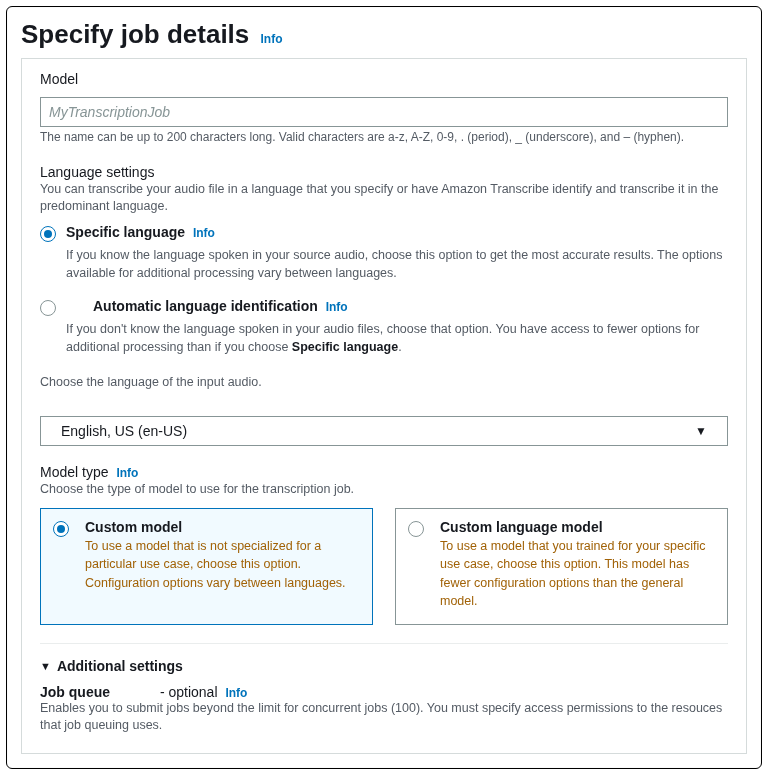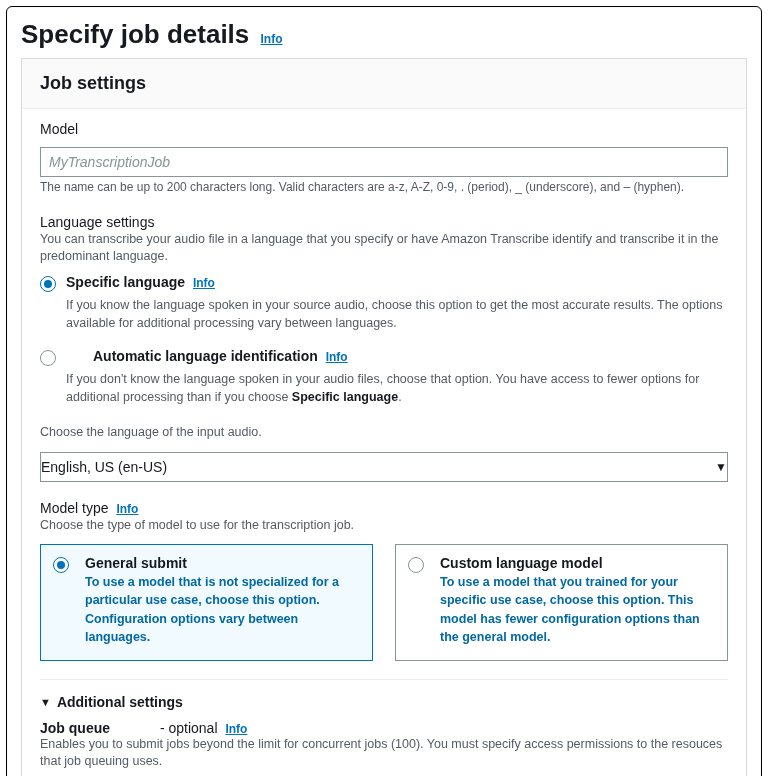--- a/index.html
+++ b/index.html
@@ -1,63 +1,62 @@
 <!DOCTYPE html>
 <html><head>
 <meta charset="utf-8">
 <style>
 * { box-sizing: border-box; margin: 0; padding: 0; }
 body { font-family: "Amazon Ember", "Helvetica Neue", Arial, sans-serif; background: #fff; padding: 6px; font-size: 14px; color: #16191f; }
 .frame { border: 1px solid #000; border-radius: 6px; background: #fff; padding: 12px 14px 14px; box-shadow: 0 0 0 1px rgba(0,0,0,0.02) inset; }
 .page-title { font-size: 26px; font-weight: 700; margin-bottom: 8px; }
-.info-link { color: #0073bb; font-size: 12px; font-weight: 700; cursor: pointer; margin-left: 4px; text-decoration: underline; }
+.info-link { color: #0073bb; font-size: 12px; font-weight: 700; cursor: pointer; margin-left: 4px; }
 .panel { border: 1px solid #d5dbdb; margin-top: 6px; background: #fff; }
 .panel-header { padding: 14px 18px; font-size: 18px; font-weight: 700; background: #fafafa; border-bottom: 1px solid #eaeded; }
 .panel-body { padding: 12px 18px 18px; }
 .section { margin-bottom: 18px; }
 .label { font-weight: 400; font-size: 14px; color: #16191f; margin-bottom: 4px; }
 .hint { color: #545b64; font-size: 12px; line-height: 1.4; margin-top: 2px; }
 input[type="text"] { width: 100%; padding: 6px 8px; border: 1px solid #879596; font-size: 14px; margin-top: 6px; }
 input[type="text"]::placeholder { color: #879596; font-style: italic; }
 .radio-row { display: flex; align-items: flex-start; padding: 8px 0 2px; }
 .radio-dot { width: 16px; height: 16px; border: 1px solid #879596; border-radius: 50%; margin-right: 10px; margin-top: 2px; flex-shrink: 0; display: flex; align-items: center; justify-content: center; background: #fff; cursor: pointer; }
 .radio-dot.selected { border: 1px solid #0073bb; }
 .radio-dot.selected::after { content: ""; width: 8px; height: 8px; background: #0073bb; border-radius: 50%; }
 .radio-label { font-weight: 700; font-size: 14px; }
 .radio-desc { color: #545b64; font-size: 12.5px; line-height: 1.45; margin-left: 26px; margin-top: 2px; }
 .radio-desc b { color: #16191f; }
-.select { width: 100%; border: 1px solid #879596; padding: 6px 0; font-size: 14px; margin-top: 10px; background: #fff; display: flex; justify-content: space-between; align-items: center; cursor: pointer; }
+.select { width: 100%; border: 1px solid #879596; padding: 6px 20px; font-size: 14px; margin-top: 24px; background: #fff; display: flex; justify-content: space-between; align-items: center; cursor: pointer; }
 .select .caret { font-size: 12px; }
 .tiles { display: flex; gap: 22px; margin-top: 10px; }
 .tile { flex: 1; border: 1px solid #879596; padding: 10px 12px 14px; display: flex; align-items: flex-start; cursor: pointer; }
 .tile.selected { border: 1px solid #0073bb; background: #f1faff; }
 .tile .radio-dot { margin-top: 2px; }
 .tile-body { margin-left: 6px; }
 .tile-title { font-weight: 700; font-size: 14px; margin-bottom: 2px; }
-.tile-desc { color: #0369a1; font-size: 12.5px; line-height: 1.45; font-weight: bold; }
+.tile-desc { color: #a16207; font-size: 12.5px; line-height: 1.45; }
 hr.divider { border: none; border-top: 1px solid #eaeded; margin: 10px 0 14px; }
 .expand-header { font-weight: 700; font-size: 14px; display: flex; align-items: center; cursor: pointer; margin-bottom: 10px; }
 .expand-header .tri { margin-right: 6px; font-size: 11px; }
 .jobqueue-label { font-size: 14px; }
 .jobqueue-label .opt { font-weight: 400; padding-left: 46px; }
 .section-heading { font-size: 14px; color: #16191f; margin-bottom: 1px; font-weight: 400; }
 .subhint { color: #545b64; font-size: 12.5px; line-height: 1.4; }
 </style>
 </head>
 <body>
 
 <div class="frame">
 
   <div class="page-title">
     <span>Specify job details</span>
     <span class="info-link">Info</span>
   </div>
 
   <div class="panel">
-    <div class="panel-header">Job settings</div>
 
     <div class="panel-body">
 
       <div class="section">
         <div class="label">Model</div>
         <input type="text" placeholder="MyTranscriptionJob" style="">
         <div class="hint">The name can be up to 200 characters long. Valid characters are a-z, A-Z, 0-9, . (period), _ (underscore), and – (hyphen).</div>
       </div>
 
       <div class="section">
@@ -97,21 +96,21 @@
         <div class="section-heading">
           <span>Model type</span>
           <span class="info-link">Info</span>
         </div>
         <div class="subhint">Choose the type of model to use for the transcription job.</div>
 
         <div class="tiles">
           <div class="tile selected">
             <div class="radio-dot selected"></div>
             <div class="tile-body">
-              <div class="tile-title">General submit</div>
+              <div class="tile-title">Custom model</div>
               <div class="tile-desc">To use a model that is not specialized for a particular use case, choose this option. Configuration options vary between languages.</div>
             </div>
           </div>
           <div class="tile">
             <div class="radio-dot"></div>
             <div class="tile-body">
               <div class="tile-title">Custom language model</div>
               <div class="tile-desc">To use a model that you trained for your specific use case, choose this option. This model has fewer configuration options than the general model.</div>
             </div>
           </div>

